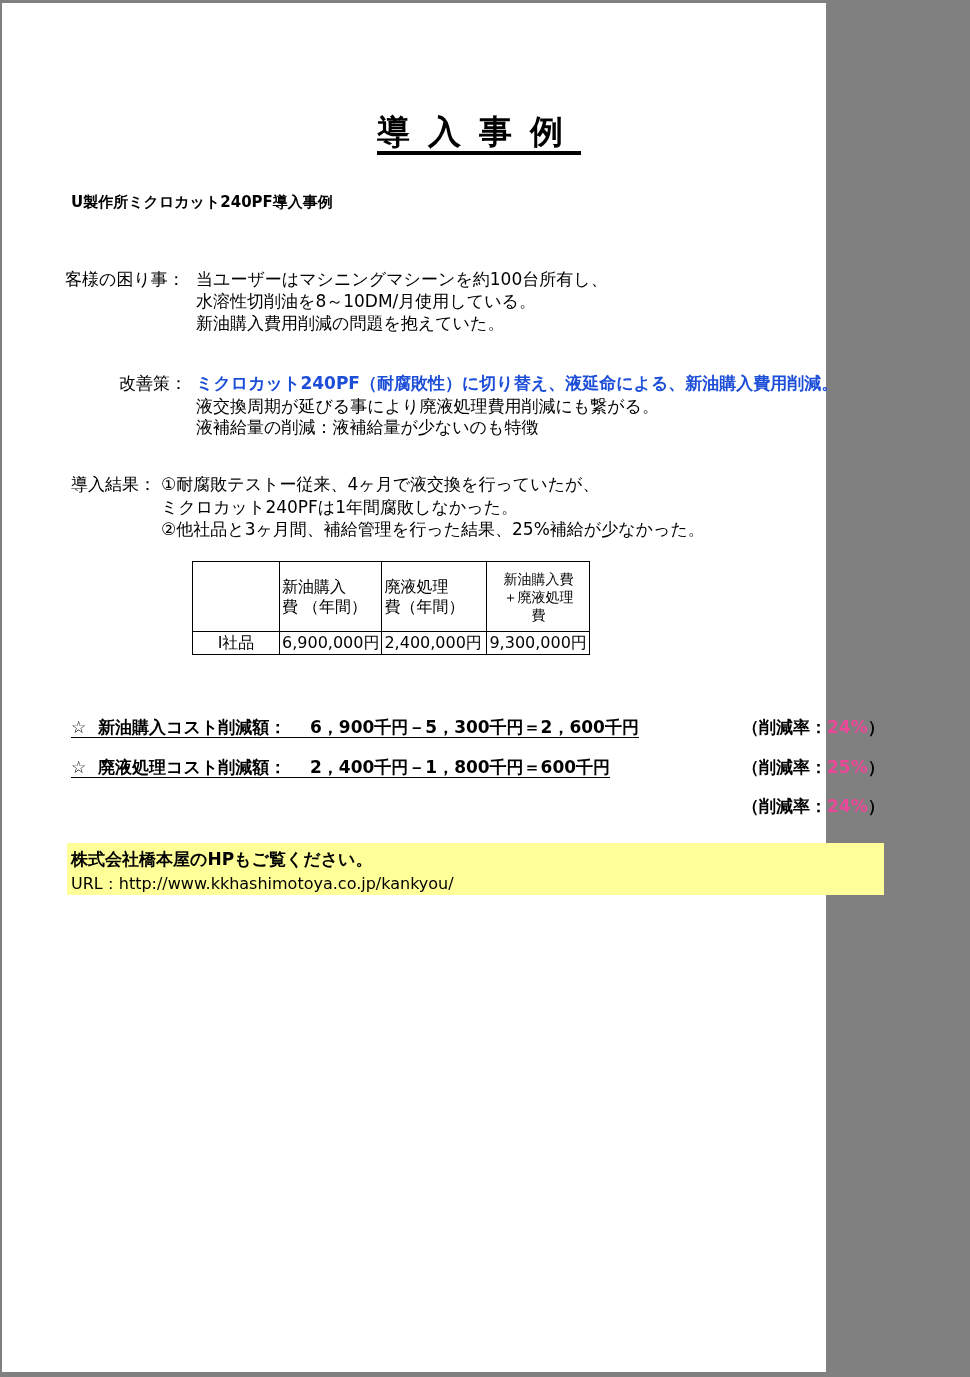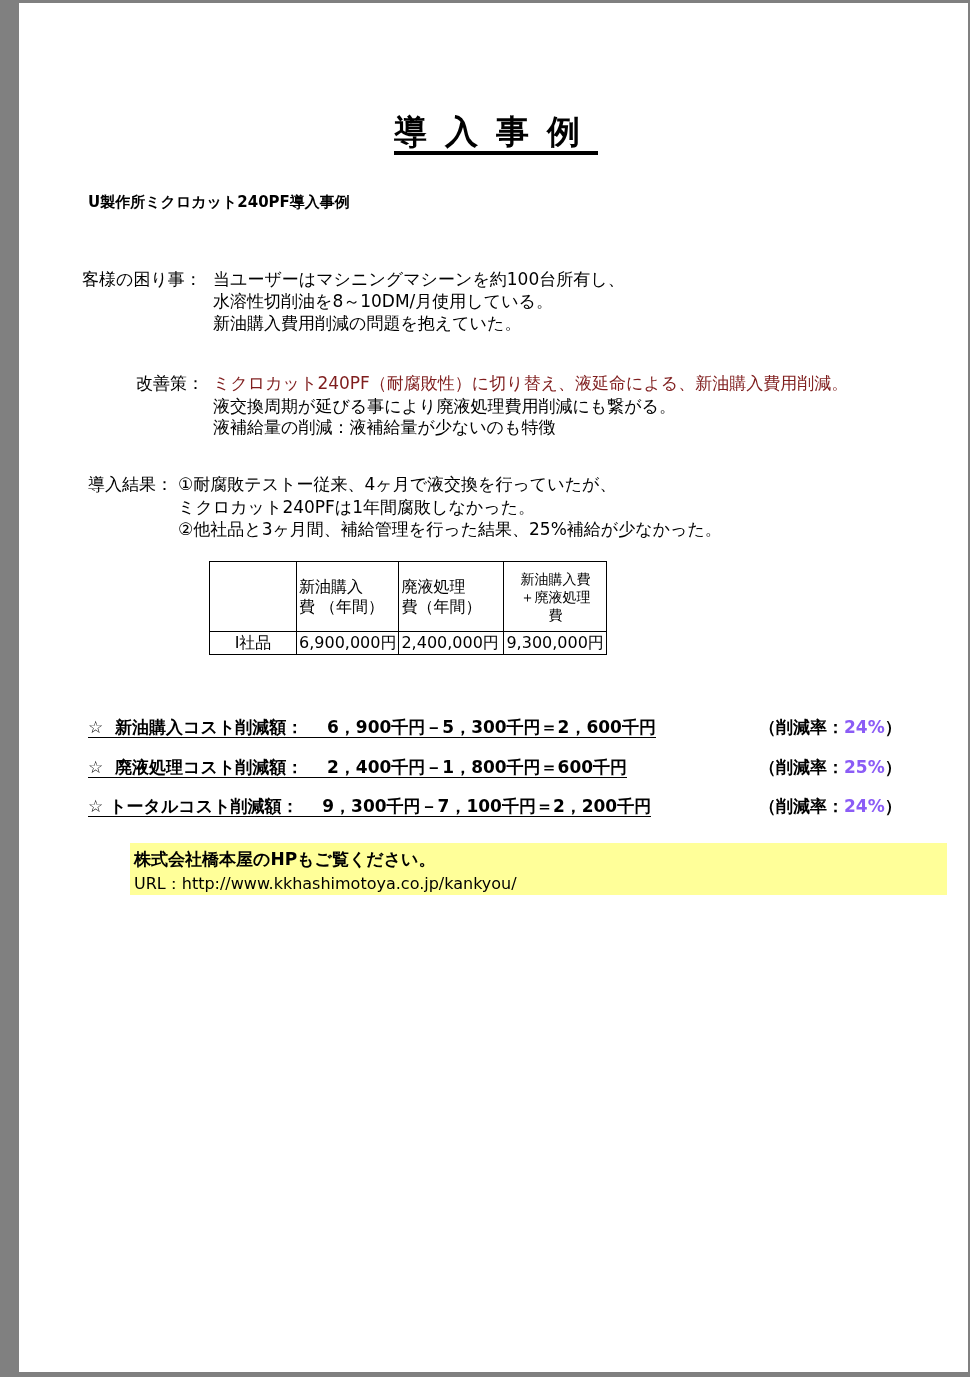--- a/index.html
+++ b/index.html
@@ -6,41 +6,41 @@
     body {
       width: 970px; height: 1377px;
       background: #808080;
       position: relative;
       font-family: "DejaVu Sans", "Liberation Sans", sans-serif;
       color: #000;
       overflow: hidden;
     }
     .page {
       position: absolute;
-      left: 19px; top: 3px;
-      width: 949px; height: 1369px;
+      left: 2px; top: 3px;
+      width: 824px; height: 1369px;
       background: #ffffff;
     }
     .abs { position: absolute; white-space: nowrap; }
     .title {
       left: 375px; top: 110px;
       font-size: 33px; font-weight: bold;
       letter-spacing: 18px;
       border-bottom: 4px solid #000;
       line-height: 38px;
       padding-right: 0;
     }
     .subtitle {
       left: 69px; top: 185px;
       font-size: 15px; font-weight: bold;
       line-height: 28px;
     }
     .sec-label { font-size: 17px; line-height: 21px; }
     .sec-line { font-size: 17px; line-height: 21px; }
-    .red { color: #7f1d1d; font-weight: normal; }
+    .red { color: #1d4ed8; font-weight: bold; }
     table.cost {
       position: absolute;
       left: 190px; top: 558px;
       border-collapse: collapse;
       font-size: 16px;
       font-family: "DejaVu Sans", sans-serif;
     }
     table.cost td, table.cost th {
       border: 1.5px solid #000;
       padding: 0 2px;
@@ -52,27 +52,26 @@
     table.cost tr.hdr th { height: 69px; }
     table.cost tr.row td { height: 22px; line-height: 22px; }
     table.cost td.rowhead { text-align: center; }
     .summary {
       font-size: 17px; font-weight: bold; line-height: 22px;
     }
     .summary .calc {
       border-bottom: 1.5px solid #000;
     }
     .rate { font-size: 17px; font-weight: bold; line-height: 22px; }
-    .rate .pct { color: #8b5cf6; margin-top: 48px; }
+    .rate .pct { color: #ec4899; margin-top: 48px; }
     .notice {
       position: absolute;
       left: 65px; top: 840px;
       width: 817px; height: 52px;
       background: #ffff99;
-      margin-left: 46px;
     }
     .notice .line1 {
       position: absolute; left: 4px; top: 6px;
       font-size: 17px; font-weight: bold; line-height: 20px;
     }
     .notice .line2 {
       position: absolute; left: 4px; top: 31px;
       font-size: 16px; line-height: 20px;
     }
   </style>
@@ -130,23 +129,20 @@
   <div class="abs summary" style="left:69px; top:713px;">
     <span class="calc"><span>☆</span>&nbsp;&nbsp;<span>新油購入コスト削減額：</span>&nbsp;&nbsp;&nbsp;&nbsp;<span>6，900千円－5，300千円＝2，600千円</span></span>
   </div>
   <div class="abs rate" style="left:740px; top:713px;"><span>（削減率：</span><span class="pct">24%</span><span>）</span></div>
 
   <div class="abs summary" style="left:69px; top:753px;">
     <span class="calc"><span>☆</span>&nbsp;&nbsp;<span>廃液処理コスト削減額：</span>&nbsp;&nbsp;&nbsp;&nbsp;<span>2，400千円－1，800千円＝600千円</span></span>
   </div>
   <div class="abs rate" style="left:740px; top:753px;"><span>（削減率：</span><span class="pct">25%</span><span>）</span></div>
 
-  <div class="abs summary" style="left:69px; top:792px;">
-    <span class="calc"><span>☆</span>&nbsp;<span>トータルコスト削減額：</span>&nbsp;&nbsp;&nbsp;&nbsp;<span>9，300千円－7，100千円＝2，200千円</span></span>
-  </div>
   <div class="abs rate" style="left:740px; top:792px;"><span>（削減率：</span><span class="pct">24%</span><span>）</span></div>
 
   <div class="notice">
     <div class="line1">株式会社橋本屋のHPもご覧ください。</div>
     <div class="line2">URL：http://www.kkhashimotoya.co.jp/kankyou/</div>
   </div>
 
 </div>
 
 </body></html>

